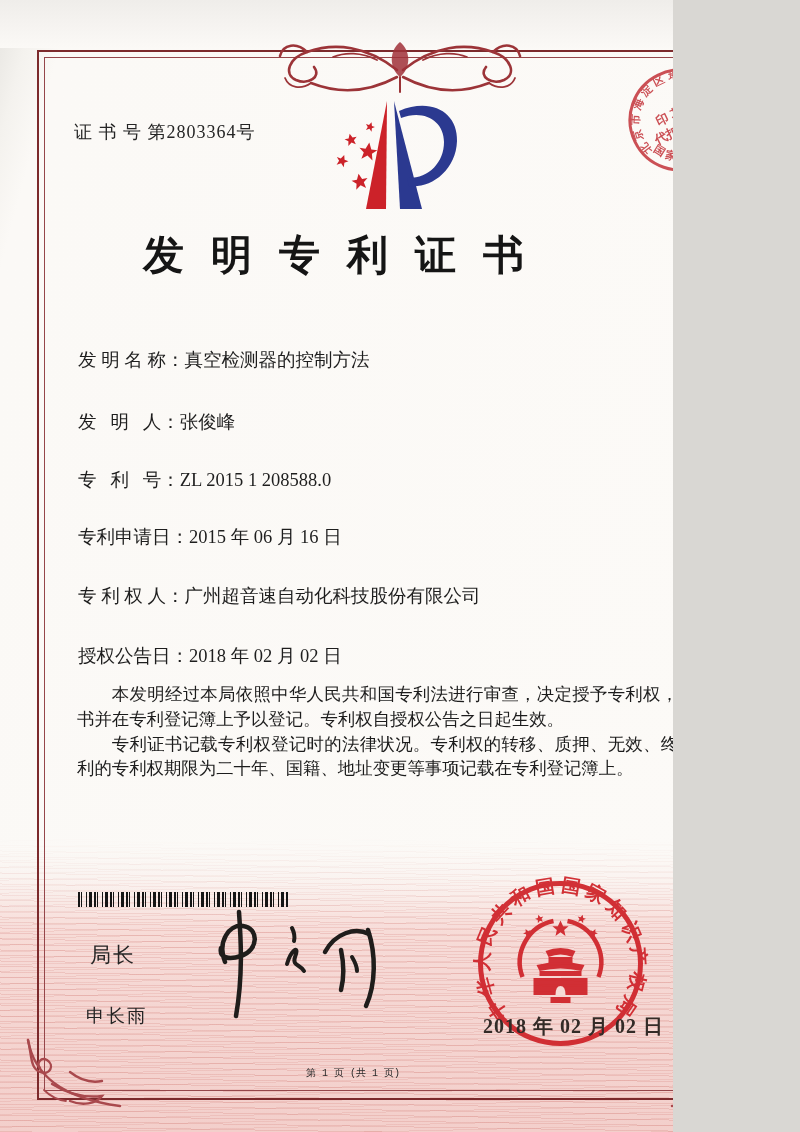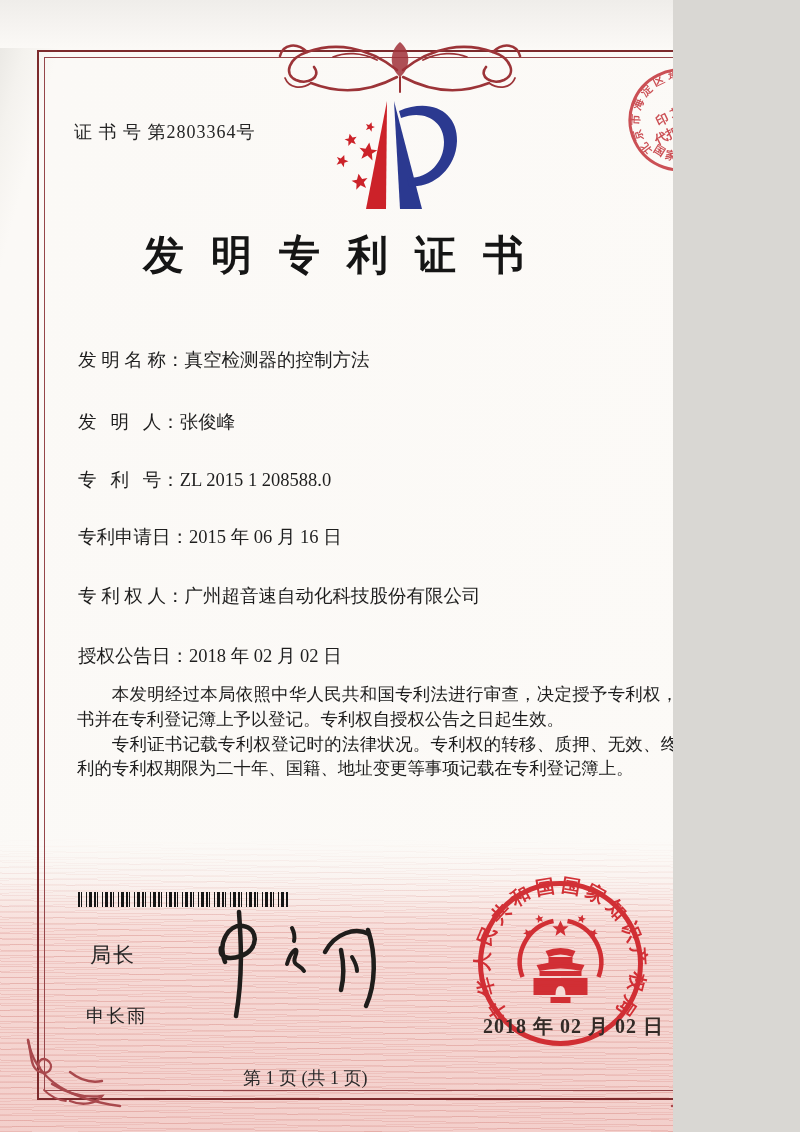--- a/index.html
+++ b/index.html
@@ -48,22 +48,22 @@
      background:
        repeating-linear-gradient(90deg,#151515 0 2px,transparent 2px 3px,#151515 3px 4px,
          transparent 4px 8px,#151515 8px 9px,transparent 9px 11px,#151515 11px 14px,transparent 14px 16px);}
   .sig-title{position:absolute;left:90px;top:941px;font-size:21px;color:#242424;letter-spacing:2px;}
   .sig-name{position:absolute;left:86px;top:979px;font-size:18.5px;color:#242424;letter-spacing:2px;margin-top:24px;}
   .signature{position:absolute;left:195px;top:900px;}
 
   .seal{position:absolute;left:470px;top:873px;}
   .seal-date{position:absolute;left:483px;top:1013px;font-size:20px;color:#332b27;
         letter-spacing:1px;white-space:pre;font-weight:600;}
-  .footer{position:absolute;left:243px;top:1066px;width:220px;
-        font-size:18px;color:#2a2a2a;white-space:pre;}
+  .footer{position:absolute;left:243px;top:1066px;width:220px;text-align:center;
+        font-size:10px;color:#2a2a2a;white-space:pre;font-family:Liberation Mono, monospace;}
 </style>
 </head>
 <body>
 
 <div class="page">
 
   <div class="top-shade"></div>
   <div class="pink-zone"></div>
   <div class="frame-outer"></div>
   <div class="frame-inner"></div>

